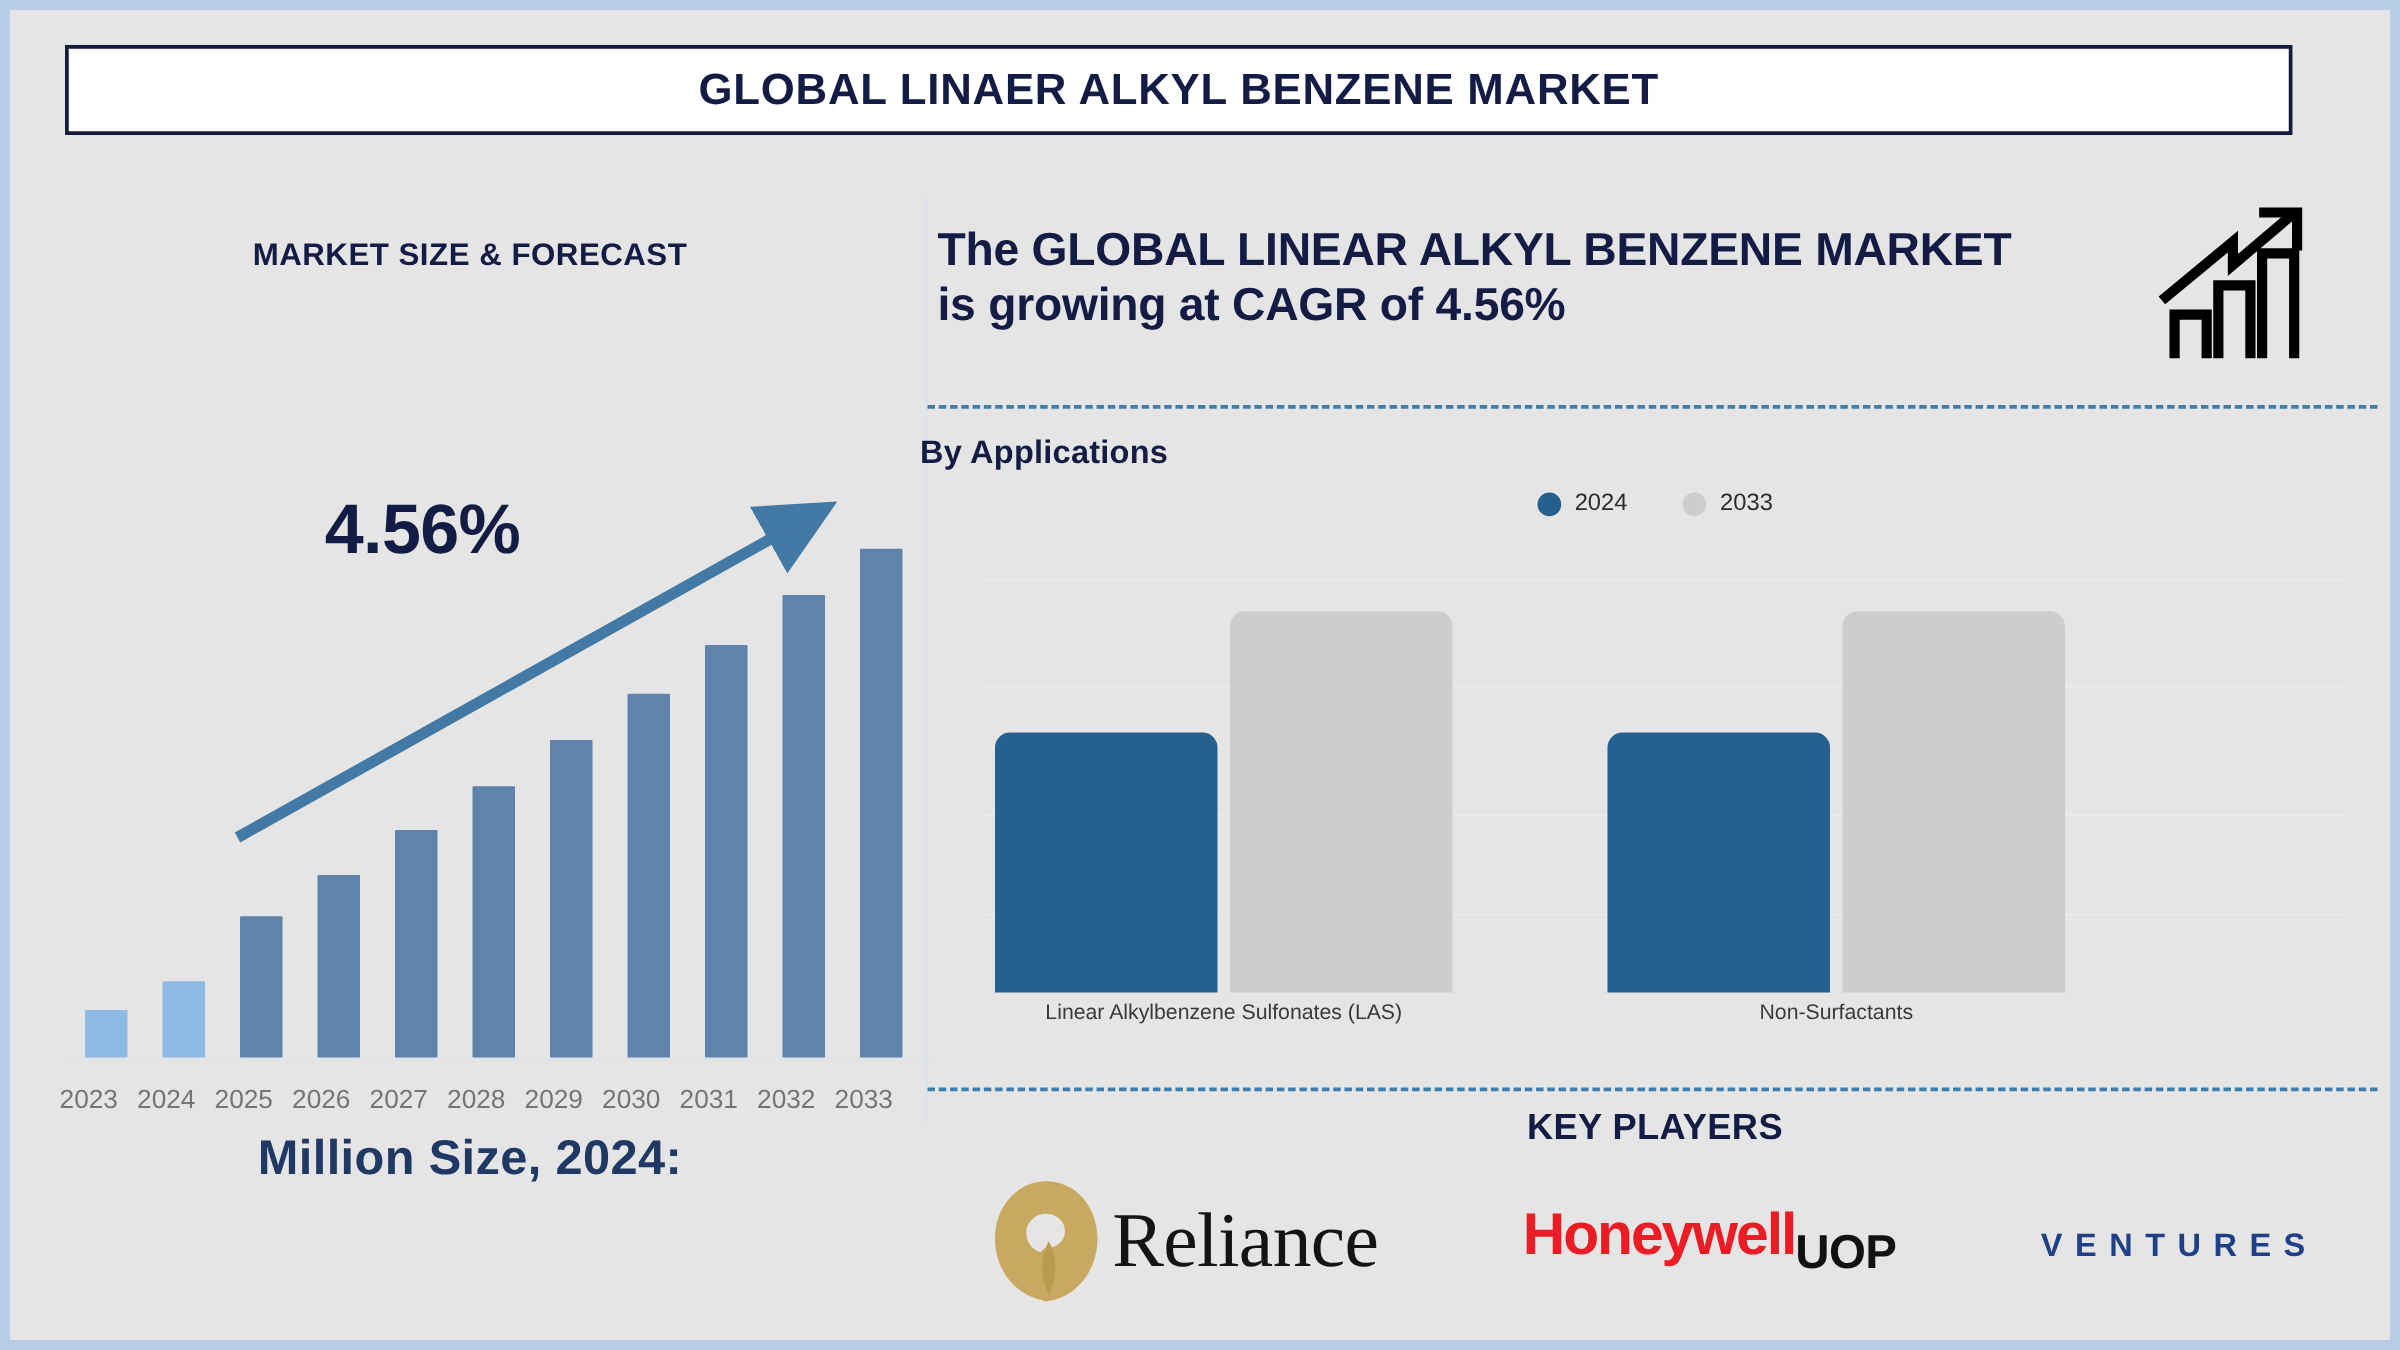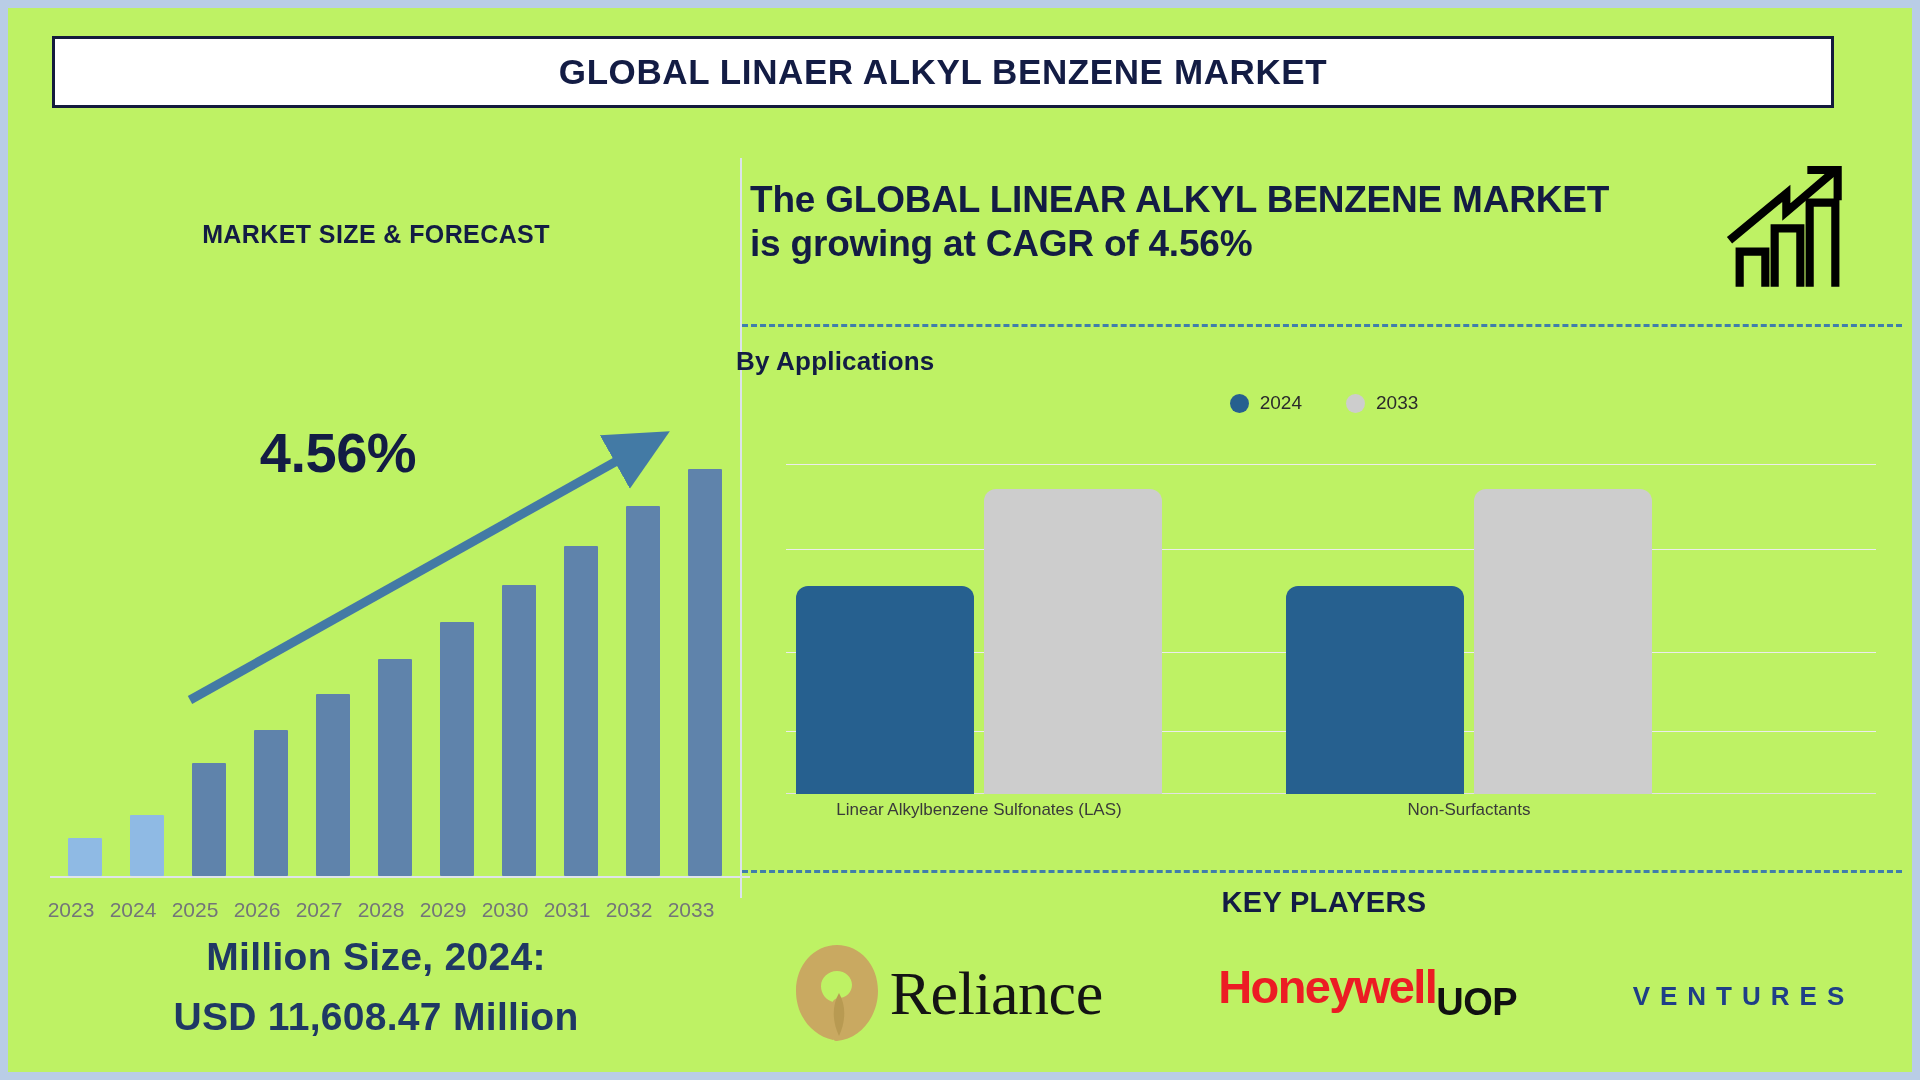--- a/index.html
+++ b/index.html
@@ -13,21 +13,21 @@
   
   #infographic {
     position: relative;
     width: 1920px; height: 1080px;
     background: #b9cde6;
     padding: 8px;
   }
   #canvas {
     position: relative;
     width: 100%; height: 100%;
-    background: #bef264;
+    background: #e5e5e5;
     text-decoration: underline;
   }
 
   
   #title-box {
     position: absolute;
     left: 44px; top: 28px;
     width: 1782px; height: 72px;
     border: 3px solid #141b3d;
     background: #ffffff;
@@ -38,21 +38,21 @@
     font-weight: bold;
     letter-spacing: 0.6px;
     color: #131c44;
     font-family: "Liberation Sans", sans-serif;
     white-space: nowrap;
   }
 
   
   #left-panel {
     position: absolute;
-    left: 10px; top: 132px;
+    left: 10px; top: 102px;
     width: 720px; height: 940px;
   }
   #ms-heading {
     position: absolute;
     left: 0; top: 80px;
     width: 716px;
     text-align: center;
     font-size: 25px;
     font-weight: bold;
     letter-spacing: 0.4px;
@@ -332,21 +332,20 @@
               <path d="M0,0 L7,3.4 L0,6.8 z" fill="#437aa5"></path>
             </marker>
           </defs>
           <line x1="150" y1="380" x2="600" y2="128" stroke="#437aa5" stroke-width="9" marker-end="url(#ahead)"></line>
         </svg>
       </div>
 
       <div id="cagr-big">4.56%</div>
 
       <div id="market-size-line1">Million Size, 2024:</div>
-      <div id="market-size-line2">USD 11,608.47 Million</div>
     </div>
 
     <div id="v-divider"></div>
 
     <div id="right-panel">
 
       <div id="cagr-statement">The GLOBAL LINEAR ALKYL BENZENE MARKET is growing at CAGR of 4.56%</div>
 
       <svg id="growth-icon" viewBox="0 0 120 120">
         <g fill="none" stroke="#000000" stroke-width="7" stroke-linejoin="miter">

